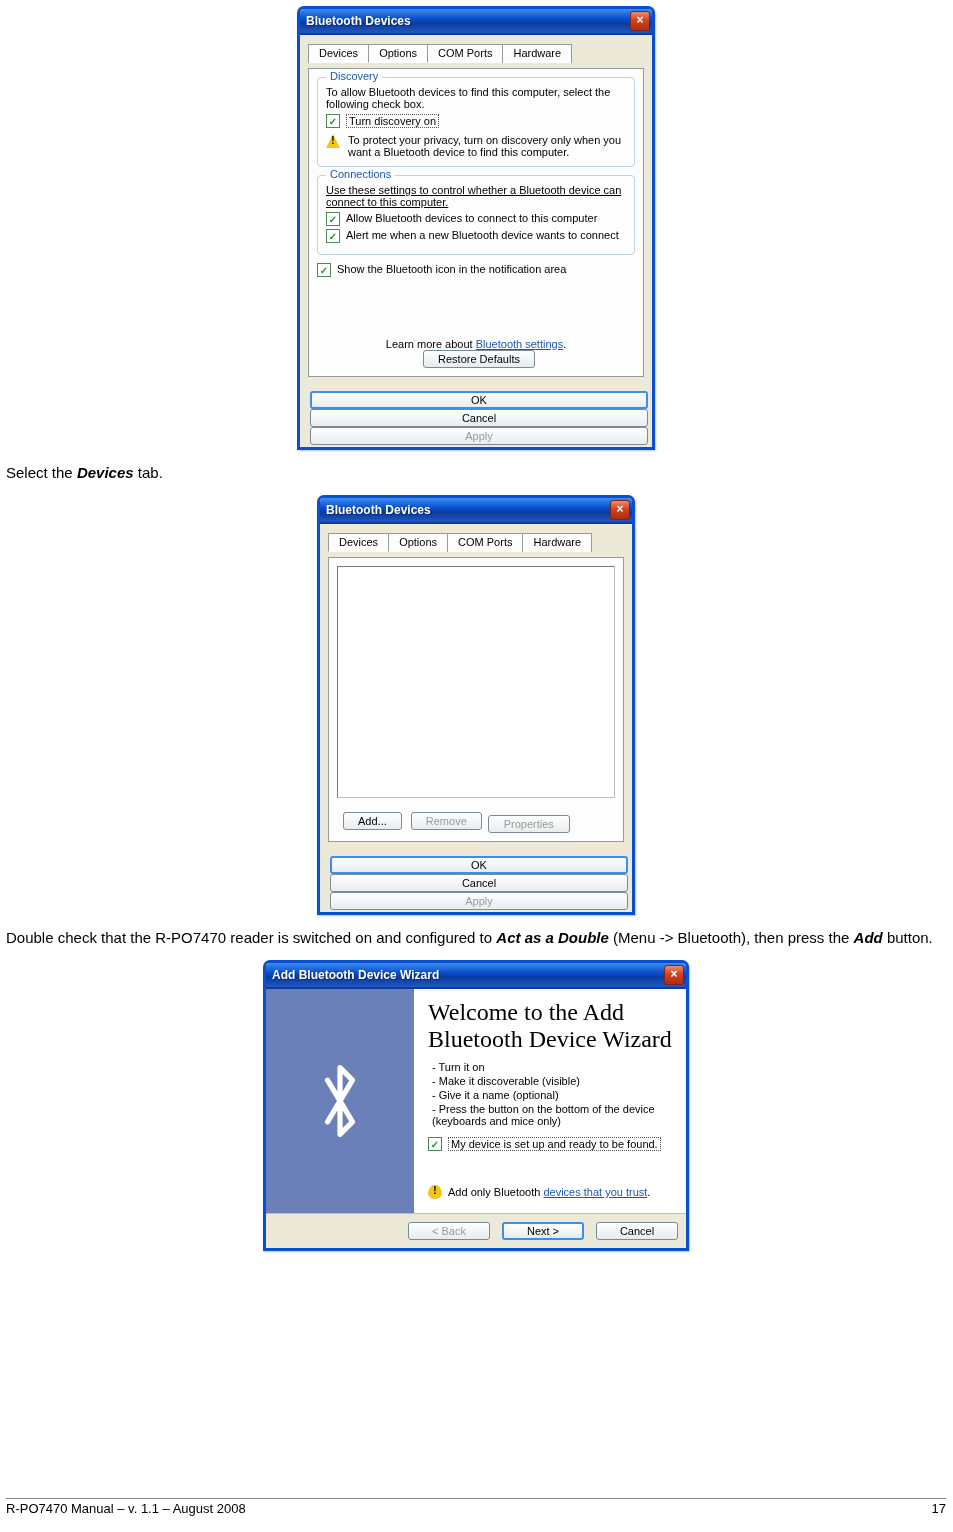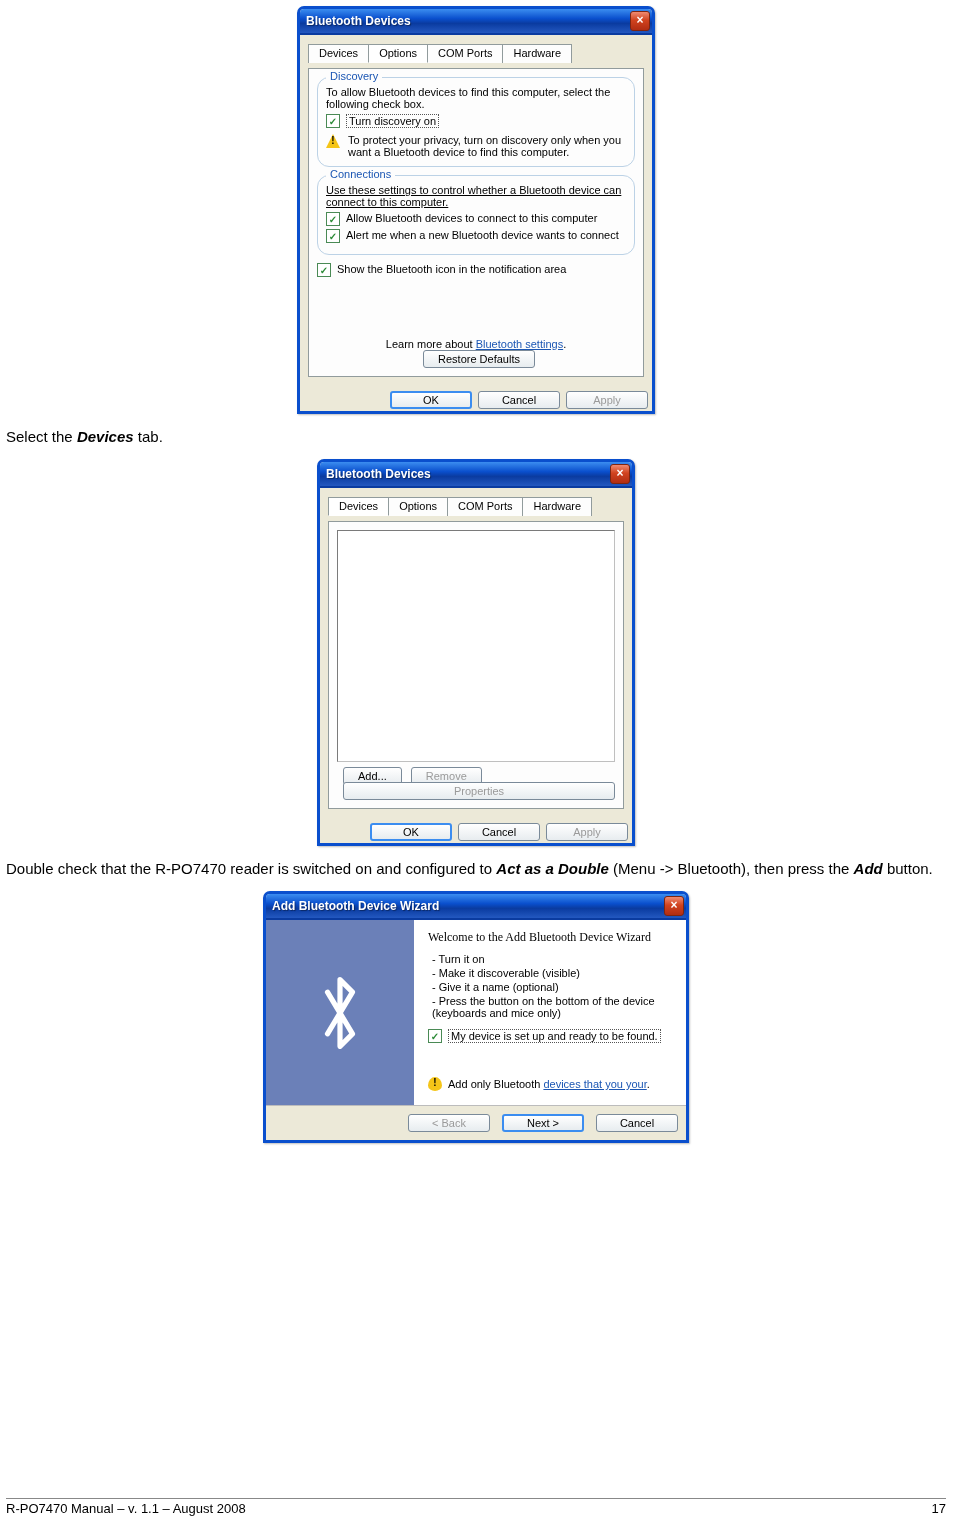--- a/index.html
+++ b/index.html
@@ -42,61 +42,61 @@
   .xp-tab {
     padding:2px 10px 3px 10px; border:1px solid #919b9c; background:#fdfdfd;
     border-bottom:none; margin-right:-1px; font-size:11px; position:relative; top:1px;
   }
   .xp-tab.active { background:#fff; border-bottom:1px solid #fff; z-index:2;}
   .xp-panel {
     border:1px solid #919b9c; background:#fdfdfd; padding:8px;
     min-height: 10px;
   }
   .xp-group {
-    border:1px solid #bcd2e6; border-radius:12px; padding:8px; margin-bottom:8px; position:relative;
+    border:1px solid #bcd2e6; border-radius:4px; padding:8px; margin-bottom:8px; position:relative;
   }
   .xp-group-title {
     position:absolute; top:-8px; left:8px; background:#fdfdfd; padding:0 4px; color:#1b56b3; font-size:11px;
   }
   .xp-btn {
     border:1px solid #7a8a99; background:linear-gradient(#fff,#e7ecef); padding:2px 14px;
     font-size:11px; border-radius:3px; margin-left:6px; min-width:52px; text-align:center;
   }
   .xp-btn.disabled { color:#9a9a9a; }
   .xp-btn.hl { border:2px solid #3b8df0; padding:1px 13px; }
-  .xp-dialog-buttons { display:flex; justify-content:flex-end; padding:6px 4px 2px; background:#ece9d8; }
+  .xp-dialog-buttons { display:flex; justify-content:flex-end; padding:6px 4px 2px; background:#ece9d8;flex-direction:column; }
   .xp-link { color:#1b56b3; text-decoration:underline; }
   .chk { display:flex; align-items:flex-start; gap:6px; margin:3px 0; }
   .chkbox {
     width:12px; height:12px; border:1px solid #4a8a55; background:#fff; display:inline-flex;
     align-items:center; justify-content:center; font-size:10px; color:#2a8a35; font-weight:bold;
   }
   .warn-ico {
     width:14px; height:14px; display:inline-block;
     background:conic-gradient(#f5c518 0 100%); clip-path: polygon(50% 0,100% 100%,0 100%);
     position:relative; margin-right:4px; flex:none; vertical-align:top;
   }
   .warn-ico::after { content:"!"; position:absolute;left:0;right:0;text-align:center;top:1px;font-size:10px;font-weight:bold;color:#000;}
   .shield-ico {
     width:14px;height:14px;display:inline-block;background:#f5c518;border-radius:50% 50% 50% 50% / 60% 60% 40% 40%;
     position:relative; margin-right:6px;
   }
   .shield-ico::after{content:"!";position:absolute;left:0;right:0;text-align:center;font-size:10px;font-weight:bold;color:#000;top:0;}
 
   
   .list-area { height:230px; background:#fff; border:1px solid #bfbfbf; border-top-color:#7a7a7a; border-left-color:#7a7a7a; margin-bottom:8px;}
-  .dev-buttons { display:flex; justify-content: space-between; margin-top:8px;flex-direction:column;}
+  .dev-buttons { display:flex; justify-content: flex-start; margin-top:17px;}
 
   
   .wiz-left {
     width:148px; background:#6b80b8; display:flex; align-items:center; justify-content:center;
   }
   .wiz-left svg { width:100px; height:100px;}
   .wiz-right { flex:1; background:#fff; padding:10px 14px;}
-  .wiz-title { font-family:"Times New Roman",serif; font-size:12px; margin-bottom:8px;}
+  .wiz-title { font-family:"Times New Roman",serif; font-size:24px; margin-bottom:8px;}
   .wiz-body { font-size:11px;}
   .wiz-body ul{margin:4px 0 10px 4px; padding:0; list-style:none;}
   .wiz-body li::before{content:"- "; }
   .wiz-body li{margin:2px 0;}
   .wiz-chk-label{ border:1px dotted #555; padding:0 2px;}
   .wiz-buttons { background:#ece9d8; padding:8px; display:flex; justify-content:flex-end; gap:6px; border-top:1px solid #bcbcbc;}
 
   
   .doc-p { margin:14px 0; text-align:justify;}
   .footer-line{ border-top:1px solid #888; margin-top:28px; padding-top:2px; display:flex; justify-content:space-between; font-size:13px; position:absolute; bottom:0; left:0; right:0;}
@@ -229,21 +229,21 @@
           <li>Give it a name (optional)</li>
           <li>Press the button on the bottom of the device (keyboards and mice only)</li>
         </ul>
         <div class="chk" style="margin-top:6px;">
           <span class="chkbox">✓</span>
           <span class="wiz-chk-label">My device is set up and ready to be found.</span>
         </div>
         <div style="display:flex;align-items:center;margin-top:34px;margin-bottom:4px;">
           <span class="shield-ico"></span>
           <span>
-            <span>Add only Bluetooth </span><span class="xp-link">devices that you your</span>.
+            <span>Add only Bluetooth </span><span class="xp-link">devices that you trust</span>.
           </span>
         </div>
       </div>
     </div>
   </div>
   <div class="wiz-buttons">
     <span class="xp-btn disabled">&lt; Back</span>
     <span class="xp-btn hl">Next &gt;</span>
     <span class="xp-btn">Cancel</span>
   </div>

